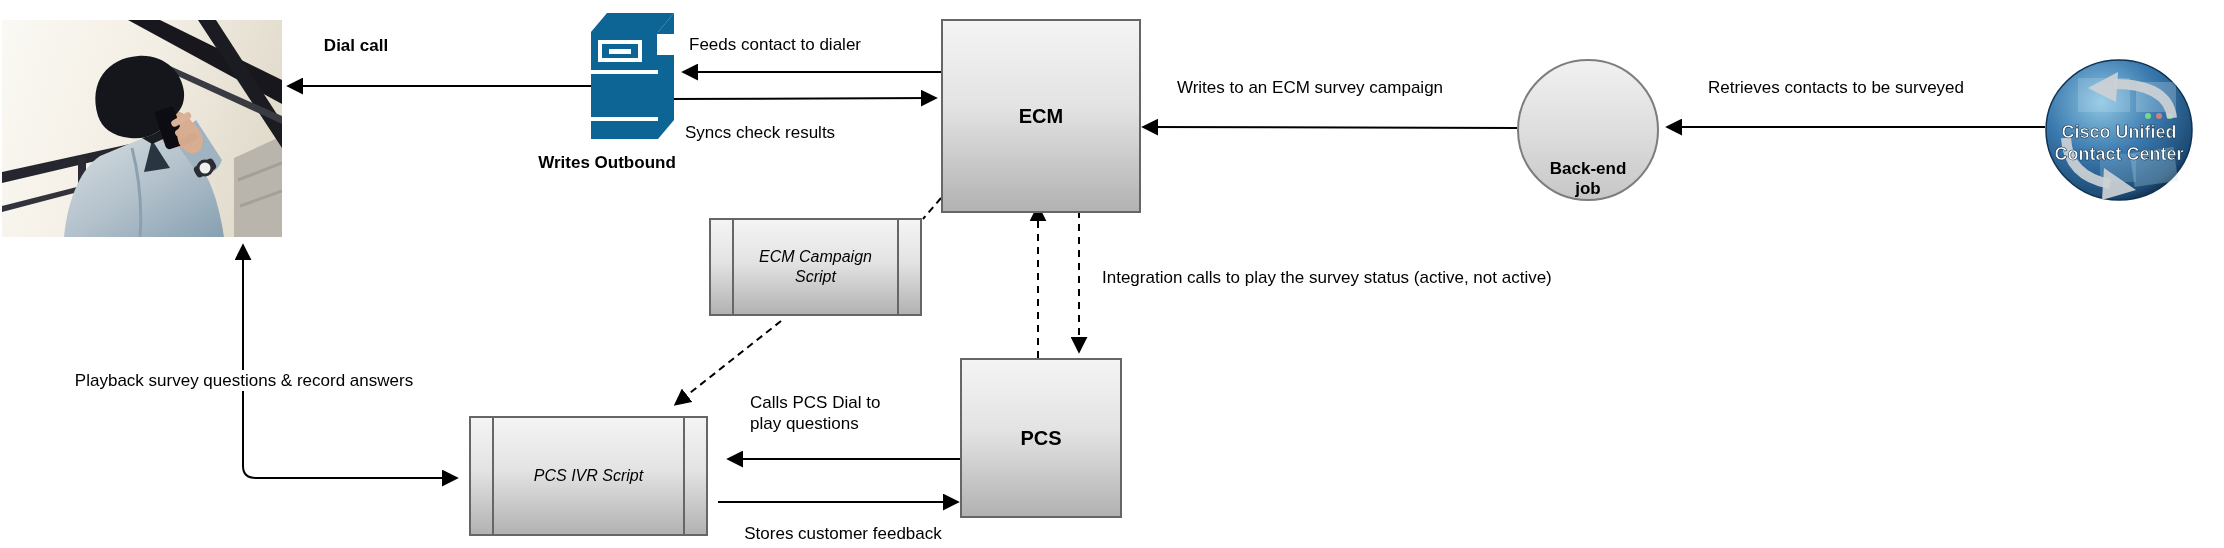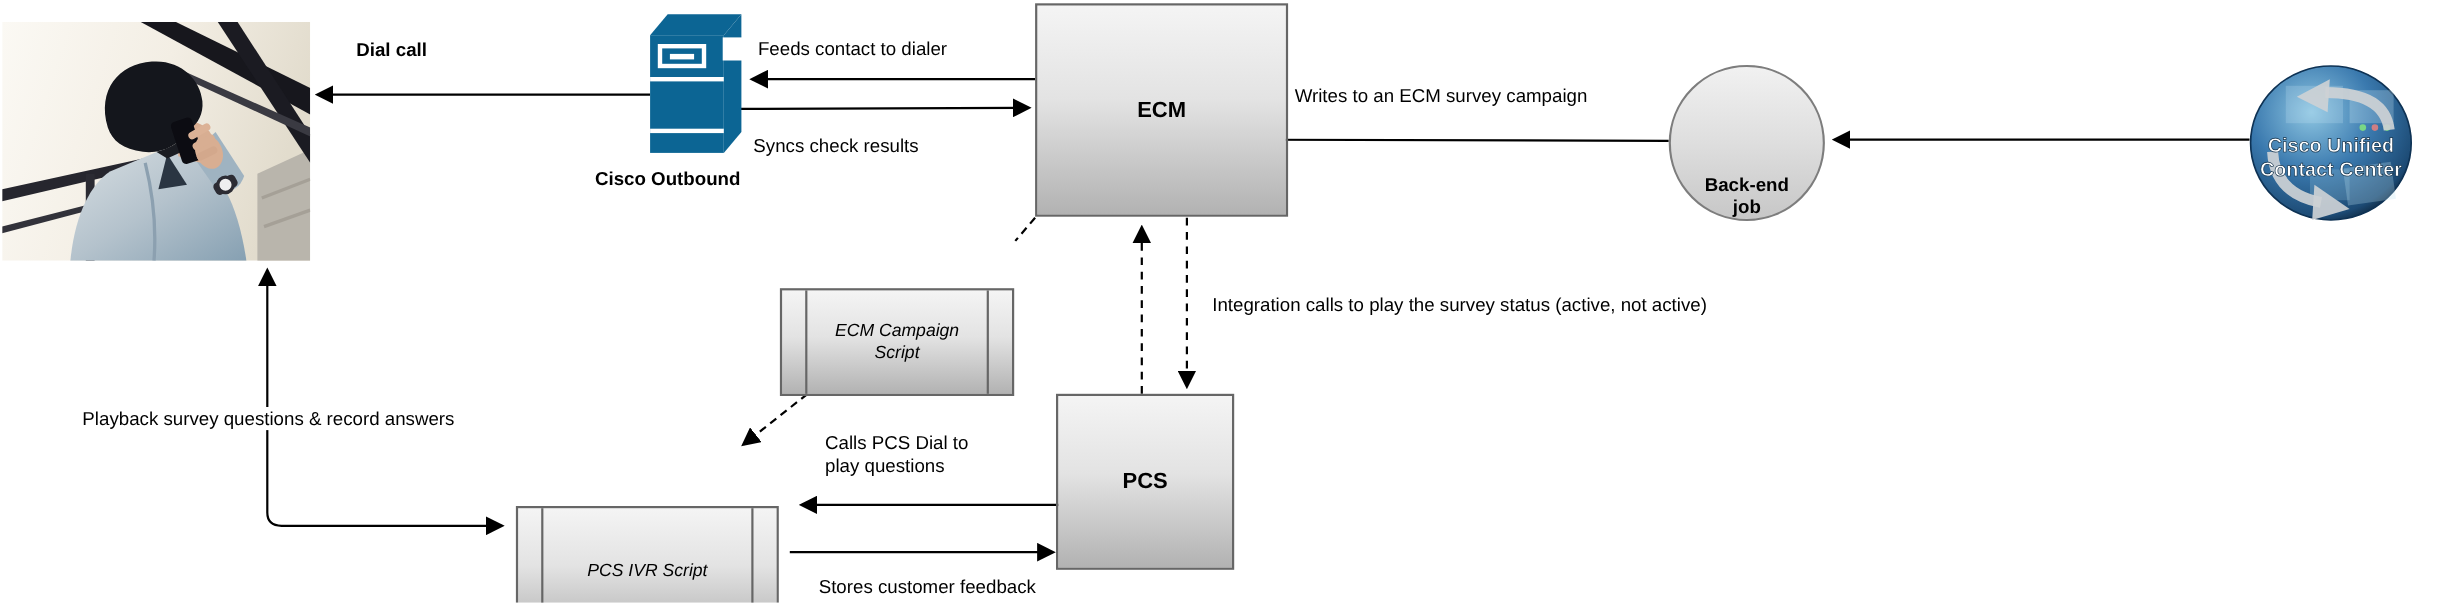--- a/index.html
+++ b/index.html
@@ -7,21 +7,21 @@
     position:relative;width:2224px;height:548px;background:#ffffff;overflow:hidden;
     font-family:"Liberation Sans",sans-serif;color:#000;
   }
   .wires{position:absolute;left:0;top:0;width:2224px;height:548px;}
   .node{
     position:absolute;box-sizing:border-box;border:2px solid #666;
     background:linear-gradient(180deg,#f4f4f4 0%,#e3e3e3 45%,#b2b2b2 100%);
     display:flex;align-items:center;justify-content:center;text-align:center;
   }
   .node .title{font-weight:bold;font-size:20px;}
-  .proc{padding:0 23px;margin-top:44px;}
+  .proc{padding:0 23px;}
   .proc .bar{position:absolute;top:0;bottom:0;width:0;border-left:2px solid #666;}
   .proc .bar.l{left:21px;} .proc .bar.r{right:21px;}
   .proc .title{font-style:italic;font-weight:normal;font-size:16px;line-height:20px;}
   .circle-node{
     position:absolute;box-sizing:border-box;border:2px solid #7d7d7d;border-radius:50%;
     background:linear-gradient(180deg,#f1f1f1 0%,#dedede 50%,#c7c7c7 100%);
     display:flex;align-items:flex-end;justify-content:center;text-align:center;
   }
   .circle-node .title{font-weight:bold;font-size:17px;line-height:20px;}
   .elabel{
@@ -120,23 +120,23 @@
 
   <svg class="icon-wrap" style="left:570px;top:8px;" width="110" height="136" viewBox="0 0 110 136">
     <polygon points="21,24 37,5 104,5 88,24" fill="#0c6594"></polygon>
     <polygon points="88,24 104,5 104,112 88,131" fill="#0c6594"></polygon>
     <rect x="21" y="24" width="67" height="107" fill="#0c6594"></rect>
     <rect x="21" y="62" width="67" height="4" fill="#ffffff"></rect>
     <rect x="21" y="109" width="67" height="4" fill="#ffffff"></rect>
     <rect x="30" y="34" width="40" height="18" fill="none" stroke="#ffffff" stroke-width="4"></rect>
     <rect x="39" y="41" width="22" height="5" fill="#ffffff"></rect>
   </svg>
-  <div class="elabel center bold" style="left:607px;top:152px;background:transparent;">Cisco Outbound</div>
-
-  <div class="node" style="left:941px;top:3px;width:230px;height:194px;">
+  <div class="elabel center bold" style="left:607px;top:152px;background:transparent;">Writes Outbound</div>
+
+  <div class="node" style="left:941px;top:19px;width:200px;height:194px;">
     <span class="title">ECM</span>
   </div>
 
   <div class="circle-node" style="left:1517px;top:59px;width:142px;height:142px;">
     <span class="title">
       <span>Back-end</span><br>
       <span>job</span>
     </span>
   </div>
 
@@ -185,20 +185,21 @@
   <div class="node proc" style="left:469px;top:416px;width:239px;height:120px;">
     <span class="bar l"></span>
     <span class="bar r"></span>
     <span class="title">PCS IVR Script</span>
   </div>
 
   <div class="elabel center" style="left:356px;top:35px;font-weight:bold;">Dial call</div>
   <div class="elabel center" style="left:760px;top:34px;padding-left:32px;">Feeds contact to dialer</div>
   <div class="elabel center" style="left:760px;top:122px;">Syncs check results</div>
   <div class="elabel center" style="left:1310px;top:77px;">Writes to an ECM survey campaign</div>
+  <div class="elabel center" style="left:1836px;top:77px;">Retrieves contacts to be surveyed</div>
   <div class="elabel" style="left:1100px;top:267px;">Integration calls to play the survey status (active, not active)</div>
   <div class="elabel" style="left:748px;top:392px;">
     <span>Calls PCS Dial to</span><br>
     <span>play questions</span>
   </div>
   <div class="elabel center" style="left:843px;top:523px;">Stores customer feedback</div>
   <div class="elabel center" style="left:244px;top:370px;">Playback survey questions &amp; record answers</div>
 
 </div>
 

